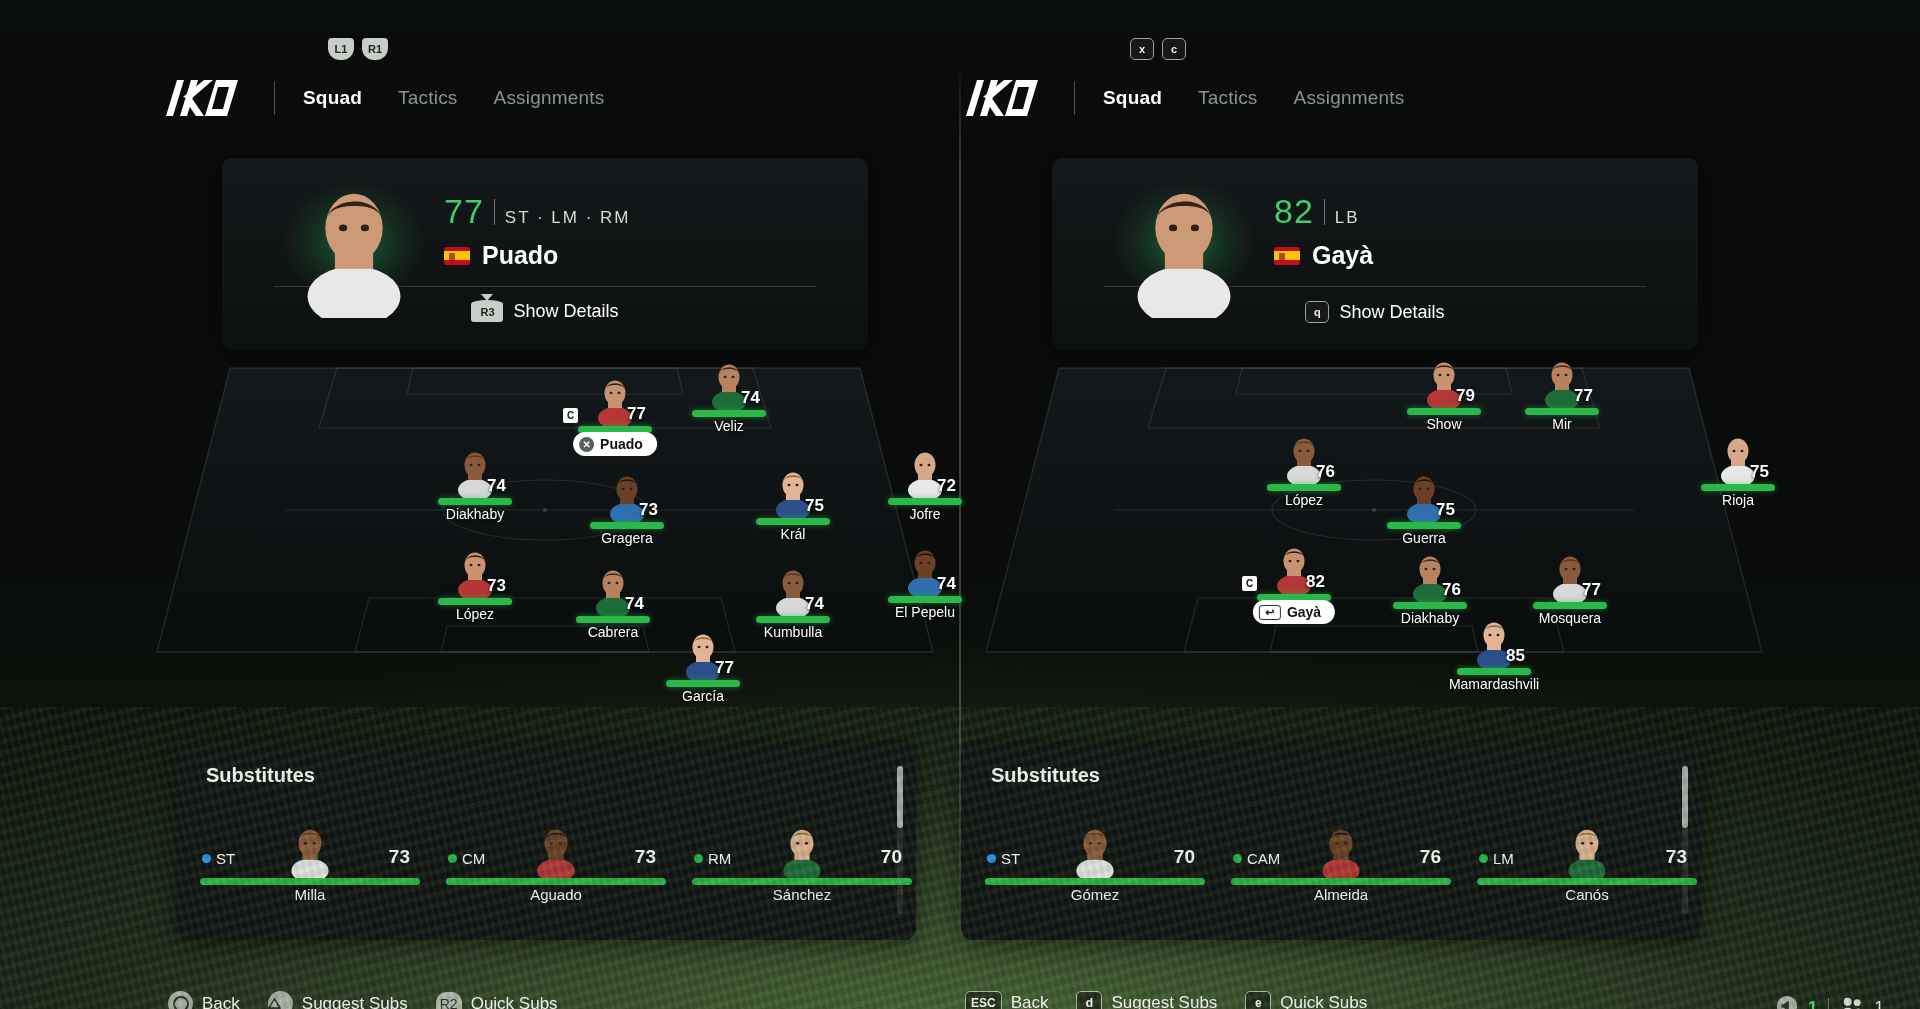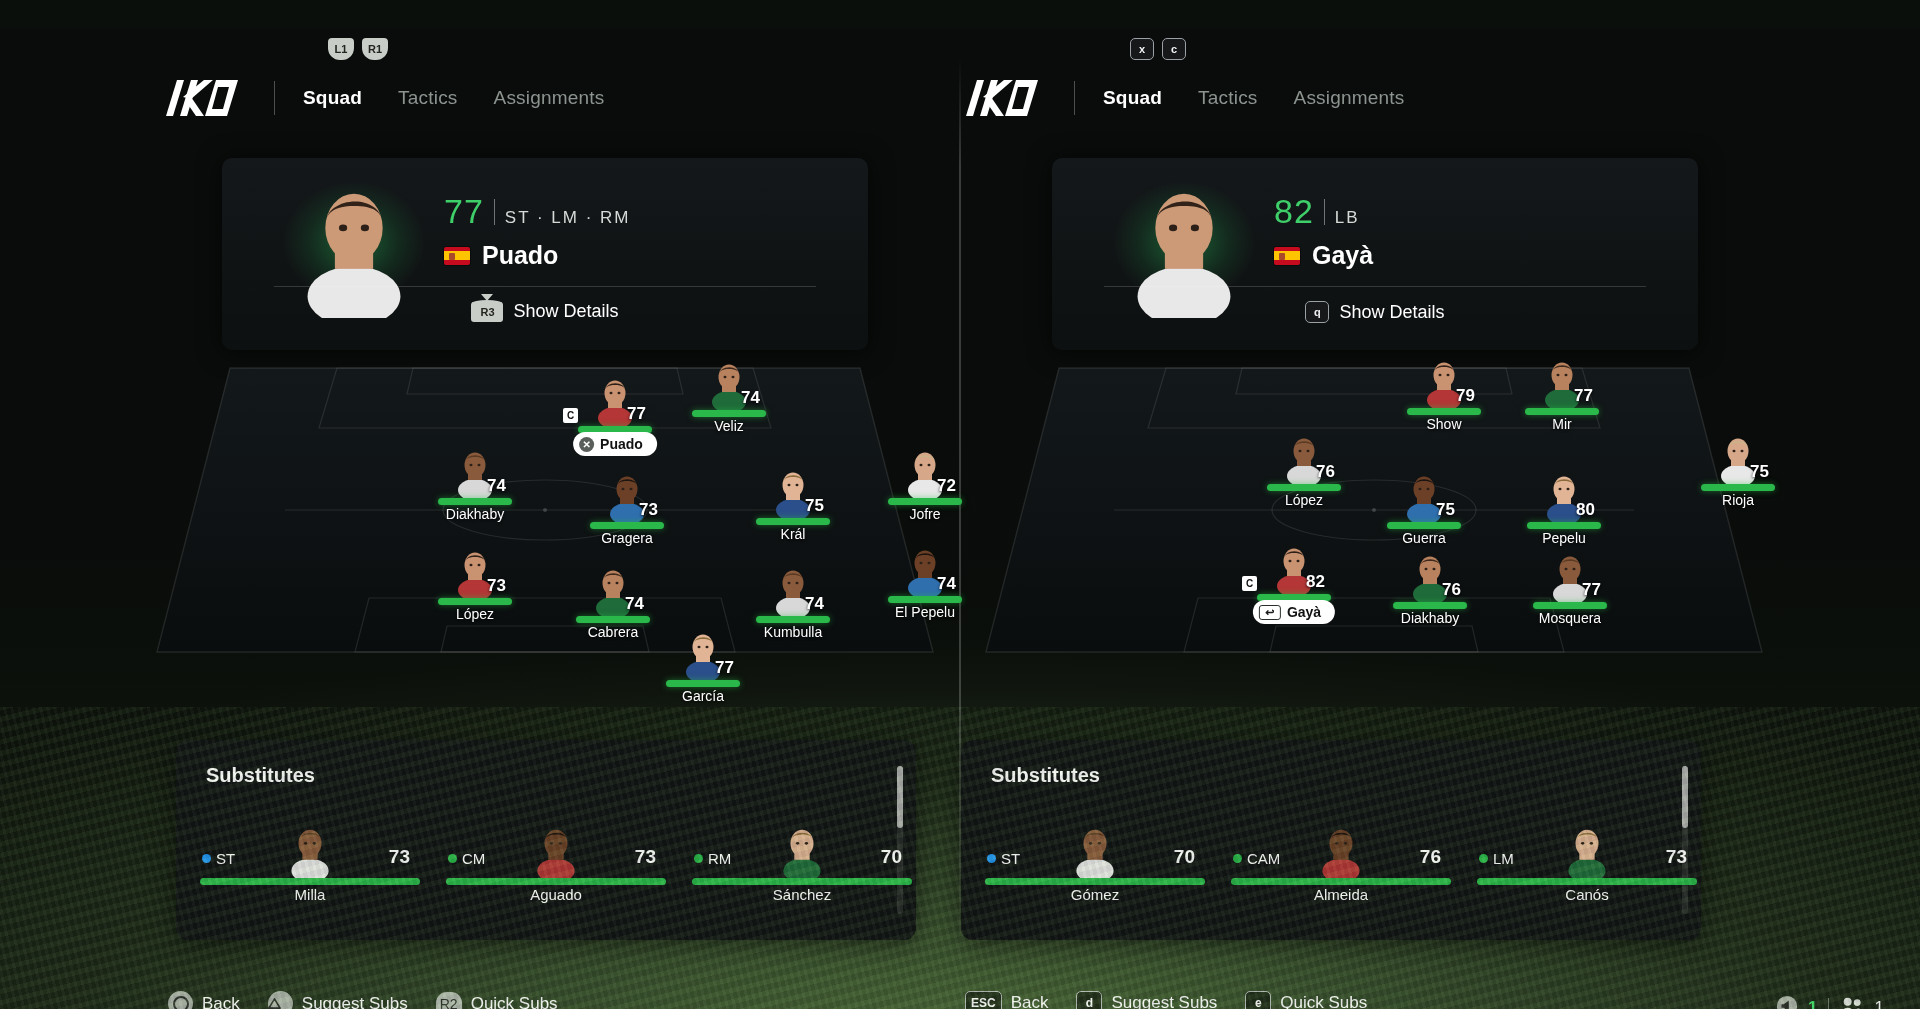--- a/index.html
+++ b/index.html
@@ -787,102 +787,102 @@
     <ellipse cx="21" cy="19" rx="10.5" ry="12.5" fill="#6b4027"></ellipse>
     <path d="M10.5 18 C10.5 7 31.5 6 31.5 18 C31.5 13 28 11 21 11 C14 11 10.5 13.5 10.5 18 Z" fill="#1c1410"></path>
     <ellipse cx="17" cy="19" rx="1.5" ry="1.2" fill="#2c2018"></ellipse>
     <ellipse cx="25" cy="19" rx="1.5" ry="1.2" fill="#2c2018"></ellipse>
   </svg>
     </div>
     <div class="tok-rating">75</div>
     <div class="tok-bar"></div>
     <div class="tok-name"><span>Guerra</span></div>
   </div>
-        <div class="tok" style="left:450px;top:106px">
+        <div class="tok" style="left:624px;top:68px">
+
+    <div class="tok-head">
+      <svg width="42" height="52" viewBox="0 0 42 52">
+    <ellipse cx="21" cy="44" rx="17" ry="11" fill="#e8e8e8"></ellipse>
+    <rect x="14" y="24" width="14" height="10" fill="#d6a788"></rect>
+    <ellipse cx="21" cy="19" rx="10.5" ry="12.5" fill="#d6a788"></ellipse>
+    <path d="M10.5 18 C10.5 7 31.5 6 31.5 18 C31.5 13 28 11 21 11 C14 11 10.5 13.5 10.5 18 Z" fill="#c9b48a"></path>
+    <ellipse cx="17" cy="19" rx="1.5" ry="1.2" fill="#2c2018"></ellipse>
+    <ellipse cx="25" cy="19" rx="1.5" ry="1.2" fill="#2c2018"></ellipse>
+  </svg>
+    </div>
+    <div class="tok-rating">75</div>
+    <div class="tok-bar"></div>
+    <div class="tok-name"><span>Rioja</span></div>
+  </div>
+        <div class="tok selected" style="left:180px;top:178px">
+    <div class="tok-captain">C</div>
+    <div class="tok-head">
+      <svg width="42" height="52" viewBox="0 0 42 52">
+    <ellipse cx="21" cy="44" rx="17" ry="11" fill="#b43636"></ellipse>
+    <rect x="14" y="24" width="14" height="10" fill="#c99270"></rect>
+    <ellipse cx="21" cy="19" rx="10.5" ry="12.5" fill="#c99270"></ellipse>
+    <path d="M10.5 18 C10.5 7 31.5 6 31.5 18 C31.5 13 28 11 21 11 C14 11 10.5 13.5 10.5 18 Z" fill="#2e2018"></path>
+    <ellipse cx="17" cy="19" rx="1.5" ry="1.2" fill="#2c2018"></ellipse>
+    <ellipse cx="25" cy="19" rx="1.5" ry="1.2" fill="#2c2018"></ellipse>
+  </svg>
+    </div>
+    <div class="tok-rating">82</div>
+    <div class="tok-bar"></div>
+    <div class="tok-name">
+            <span class="pill-icon-key">↩</span>
+            <span>Gayà</span>
+          </div>
+  </div>
+        <div class="tok" style="left:316px;top:186px">
+
+    <div class="tok-head">
+      <svg width="42" height="52" viewBox="0 0 42 52">
+    <ellipse cx="21" cy="44" rx="17" ry="11" fill="#1f6b3a"></ellipse>
+    <rect x="14" y="24" width="14" height="10" fill="#b9825f"></rect>
+    <ellipse cx="21" cy="19" rx="10.5" ry="12.5" fill="#b9825f"></ellipse>
+    <path d="M10.5 18 C10.5 7 31.5 6 31.5 18 C31.5 13 28 11 21 11 C14 11 10.5 13.5 10.5 18 Z" fill="#3e2a1c"></path>
+    <ellipse cx="17" cy="19" rx="1.5" ry="1.2" fill="#2c2018"></ellipse>
+    <ellipse cx="25" cy="19" rx="1.5" ry="1.2" fill="#2c2018"></ellipse>
+  </svg>
+    </div>
+    <div class="tok-rating">76</div>
+    <div class="tok-bar"></div>
+    <div class="tok-name"><span>Diakhaby</span></div>
+  </div>
+        <div class="tok" style="left:456px;top:186px">
+
+    <div class="tok-head">
+      <svg width="42" height="52" viewBox="0 0 42 52">
+    <ellipse cx="21" cy="44" rx="17" ry="11" fill="#d8d8d8"></ellipse>
+    <rect x="14" y="24" width="14" height="10" fill="#8a5a3c"></rect>
+    <ellipse cx="21" cy="19" rx="10.5" ry="12.5" fill="#8a5a3c"></ellipse>
+    <path d="M10.5 18 C10.5 7 31.5 6 31.5 18 C31.5 13 28 11 21 11 C14 11 10.5 13.5 10.5 18 Z" fill="#5a3a22"></path>
+    <ellipse cx="17" cy="19" rx="1.5" ry="1.2" fill="#2c2018"></ellipse>
+    <ellipse cx="25" cy="19" rx="1.5" ry="1.2" fill="#2c2018"></ellipse>
+  </svg>
+    </div>
+    <div class="tok-rating">77</div>
+    <div class="tok-bar"></div>
+    <div class="tok-name"><span>Mosquera</span></div>
+  </div>
+        <div class="tok" style="left:380px;top:252px">
 
     <div class="tok-head">
       <svg width="42" height="52" viewBox="0 0 42 52">
     <ellipse cx="21" cy="44" rx="17" ry="11" fill="#2b4f8a"></ellipse>
     <rect x="14" y="24" width="14" height="10" fill="#e0b495"></rect>
     <ellipse cx="21" cy="19" rx="10.5" ry="12.5" fill="#e0b495"></ellipse>
     <path d="M10.5 18 C10.5 7 31.5 6 31.5 18 C31.5 13 28 11 21 11 C14 11 10.5 13.5 10.5 18 Z" fill="#8a6a3a"></path>
     <ellipse cx="17" cy="19" rx="1.5" ry="1.2" fill="#2c2018"></ellipse>
     <ellipse cx="25" cy="19" rx="1.5" ry="1.2" fill="#2c2018"></ellipse>
   </svg>
     </div>
-    <div class="tok-rating">80</div>
-    <div class="tok-bar"></div>
-    <div class="tok-name"><span>Pepelu</span></div>
-  </div>
-        <div class="tok" style="left:624px;top:68px">
-
-    <div class="tok-head">
-      <svg width="42" height="52" viewBox="0 0 42 52">
-    <ellipse cx="21" cy="44" rx="17" ry="11" fill="#e8e8e8"></ellipse>
-    <rect x="14" y="24" width="14" height="10" fill="#d6a788"></rect>
-    <ellipse cx="21" cy="19" rx="10.5" ry="12.5" fill="#d6a788"></ellipse>
-    <path d="M10.5 18 C10.5 7 31.5 6 31.5 18 C31.5 13 28 11 21 11 C14 11 10.5 13.5 10.5 18 Z" fill="#c9b48a"></path>
-    <ellipse cx="17" cy="19" rx="1.5" ry="1.2" fill="#2c2018"></ellipse>
-    <ellipse cx="25" cy="19" rx="1.5" ry="1.2" fill="#2c2018"></ellipse>
-  </svg>
-    </div>
-    <div class="tok-rating">75</div>
-    <div class="tok-bar"></div>
-    <div class="tok-name"><span>Rioja</span></div>
-  </div>
-        <div class="tok selected" style="left:180px;top:178px">
-    <div class="tok-captain">C</div>
-    <div class="tok-head">
-      <svg width="42" height="52" viewBox="0 0 42 52">
-    <ellipse cx="21" cy="44" rx="17" ry="11" fill="#b43636"></ellipse>
-    <rect x="14" y="24" width="14" height="10" fill="#c99270"></rect>
-    <ellipse cx="21" cy="19" rx="10.5" ry="12.5" fill="#c99270"></ellipse>
-    <path d="M10.5 18 C10.5 7 31.5 6 31.5 18 C31.5 13 28 11 21 11 C14 11 10.5 13.5 10.5 18 Z" fill="#2e2018"></path>
-    <ellipse cx="17" cy="19" rx="1.5" ry="1.2" fill="#2c2018"></ellipse>
-    <ellipse cx="25" cy="19" rx="1.5" ry="1.2" fill="#2c2018"></ellipse>
-  </svg>
-    </div>
-    <div class="tok-rating">82</div>
-    <div class="tok-bar"></div>
-    <div class="tok-name">
-            <span class="pill-icon-key">↩</span>
-            <span>Gayà</span>
-          </div>
-  </div>
-        <div class="tok" style="left:316px;top:186px">
-
-    <div class="tok-head">
-      <svg width="42" height="52" viewBox="0 0 42 52">
-    <ellipse cx="21" cy="44" rx="17" ry="11" fill="#1f6b3a"></ellipse>
-    <rect x="14" y="24" width="14" height="10" fill="#b9825f"></rect>
-    <ellipse cx="21" cy="19" rx="10.5" ry="12.5" fill="#b9825f"></ellipse>
-    <path d="M10.5 18 C10.5 7 31.5 6 31.5 18 C31.5 13 28 11 21 11 C14 11 10.5 13.5 10.5 18 Z" fill="#3e2a1c"></path>
-    <ellipse cx="17" cy="19" rx="1.5" ry="1.2" fill="#2c2018"></ellipse>
-    <ellipse cx="25" cy="19" rx="1.5" ry="1.2" fill="#2c2018"></ellipse>
-  </svg>
-    </div>
-    <div class="tok-rating">76</div>
-    <div class="tok-bar"></div>
-    <div class="tok-name"><span>Diakhaby</span></div>
-  </div>
-        <div class="tok" style="left:456px;top:186px">
-
-    <div class="tok-head">
-      <svg width="42" height="52" viewBox="0 0 42 52">
-    <ellipse cx="21" cy="44" rx="17" ry="11" fill="#d8d8d8"></ellipse>
-    <rect x="14" y="24" width="14" height="10" fill="#8a5a3c"></rect>
-    <ellipse cx="21" cy="19" rx="10.5" ry="12.5" fill="#8a5a3c"></ellipse>
-    <path d="M10.5 18 C10.5 7 31.5 6 31.5 18 C31.5 13 28 11 21 11 C14 11 10.5 13.5 10.5 18 Z" fill="#5a3a22"></path>
-    <ellipse cx="17" cy="19" rx="1.5" ry="1.2" fill="#2c2018"></ellipse>
-    <ellipse cx="25" cy="19" rx="1.5" ry="1.2" fill="#2c2018"></ellipse>
-  </svg>
-    </div>
-    <div class="tok-rating">77</div>
-    <div class="tok-bar"></div>
-    <div class="tok-name"><span>Mosquera</span></div>
+    <div class="tok-rating">85</div>
+    <div class="tok-bar"></div>
+    <div class="tok-name"><span>Mamardashvili</span></div>
   </div>
   </div>
 
   <div class="subs">
     <div class="subs-title">Substitutes</div>
     <div class="subs-scroll">
           <span></span>
         </div>
     <div class="subs-row">
       <div class="sub-card">

